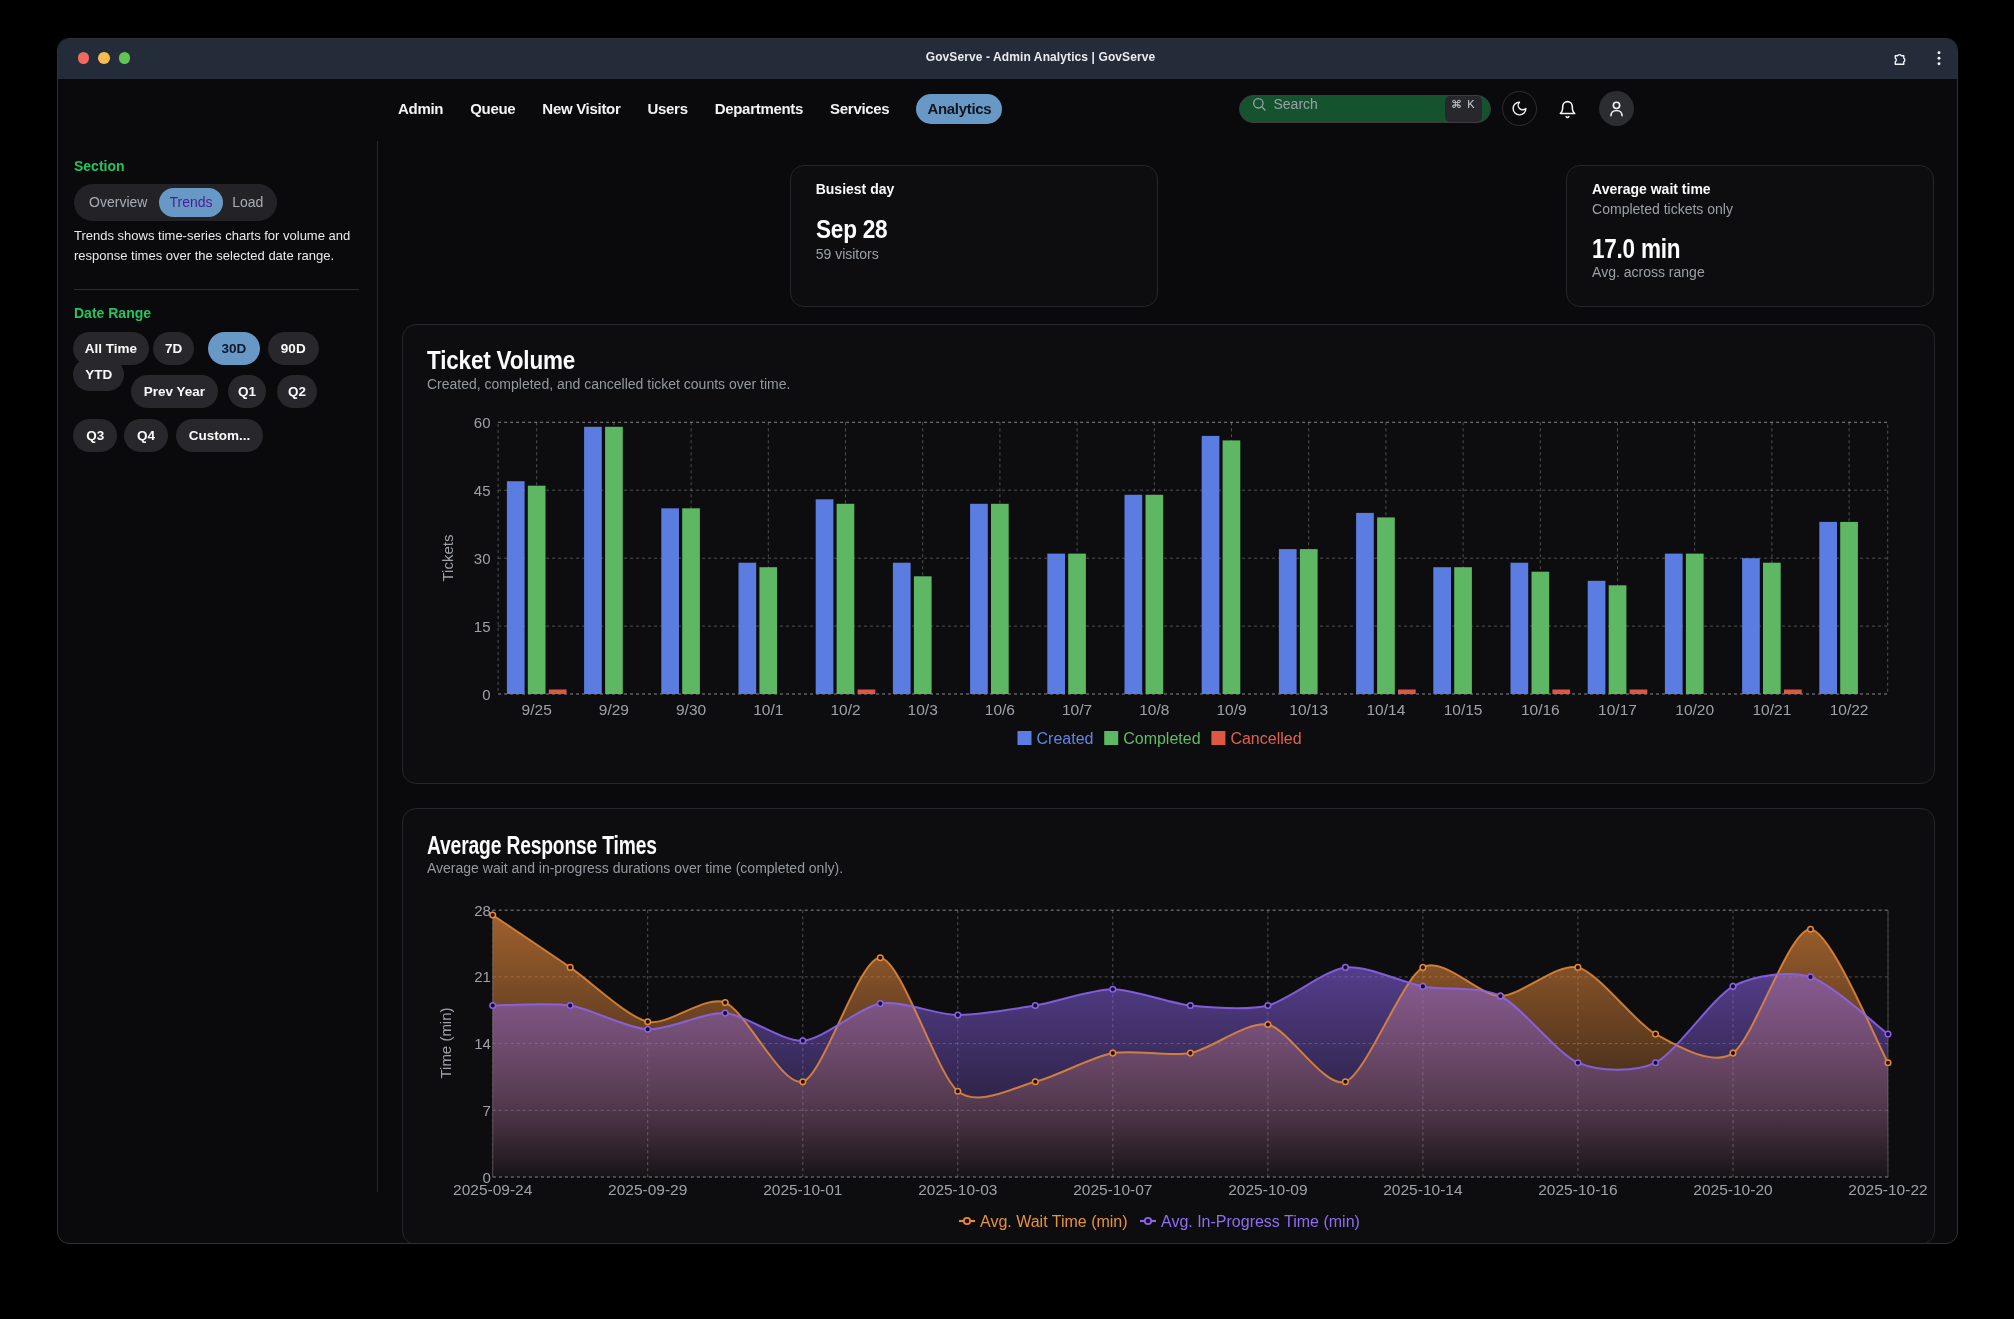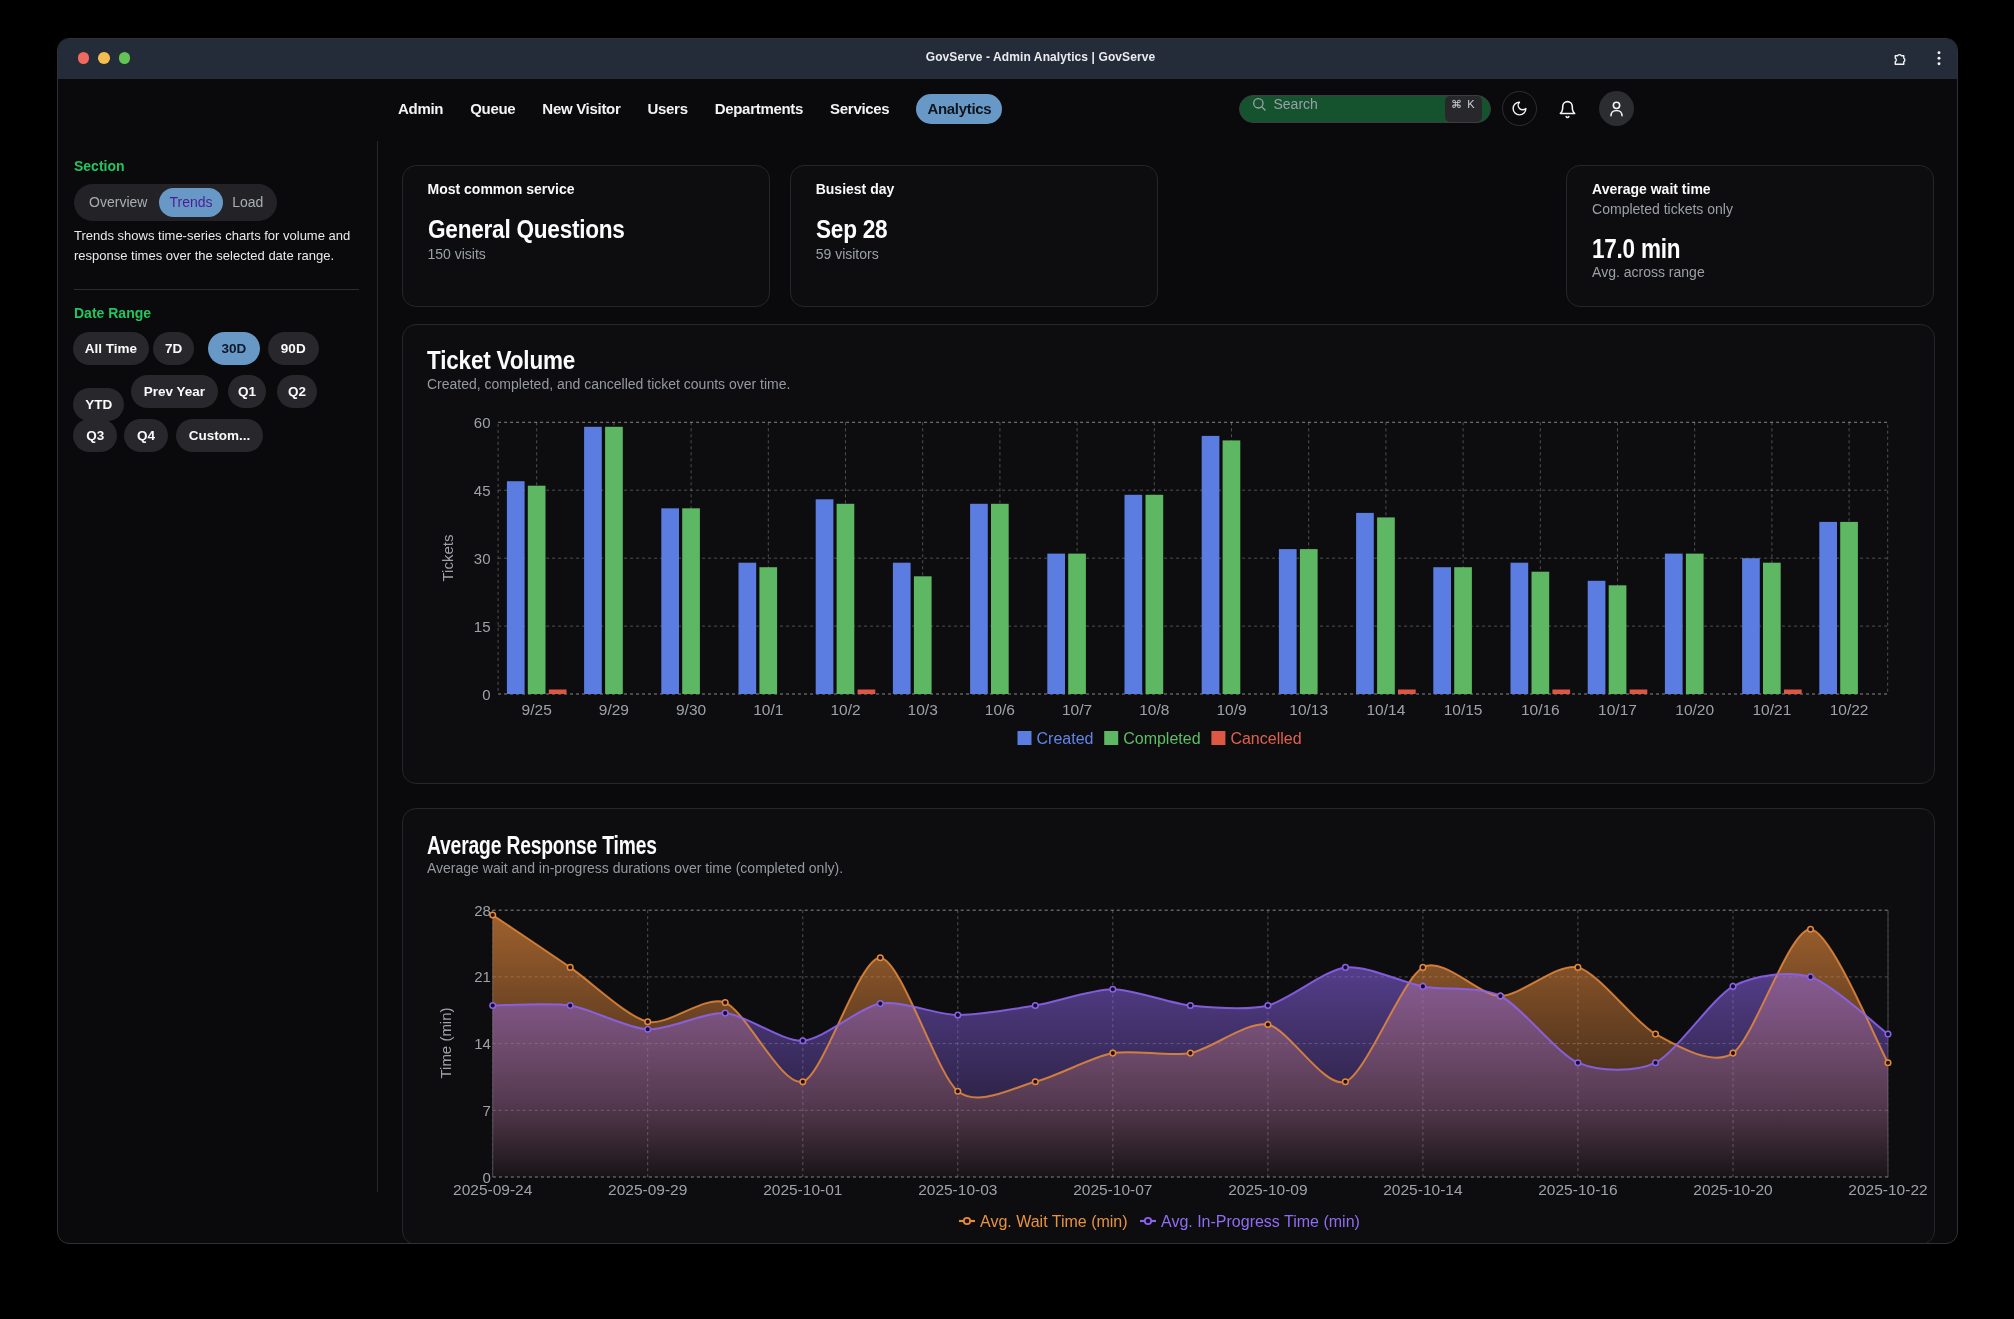--- a/index.html
+++ b/index.html
@@ -99,33 +99,28 @@
       <div class="opt sel">Trends</div>
       <div class="opt" style="flex:1;">Load</div>
     </div>
     <div id="sb-desc">Trends shows time-series charts for volume and<br>response times over the selected date range.</div>
     <div id="sb-div"></div>
     <div class="sb-label abs" style="left:16px; top:164px;">Date Range</div>
     <span class="pillbtn abs" style="left:15.3px; top:191px; width:75.4px;">All Time</span>
     <span class="pillbtn abs" style="left:95px; top:191px; width:41.4px;">7D</span>
     <span class="pillbtn abs sel" style="left:150.3px; top:191px; width:51.3px;">30D</span>
     <span class="pillbtn abs" style="left:210px; top:191px; width:50.5px;">90D</span>
-    <span class="pillbtn abs" style="left:15.3px; top:247px; width:50.8px;">YTD</span>
+    <span class="pillbtn abs" style="left:15.3px; top:217px; width:50.8px;">YTD</span>
     <span class="pillbtn abs" style="left:72.7px; top:234.3px; width:87.5px;">Prev Year</span>
     <span class="pillbtn abs" style="left:169.6px; top:234.3px; width:38.7px;">Q1</span>
     <span class="pillbtn abs" style="left:219.4px; top:234.3px; width:39.4px;">Q2</span>
     <span class="pillbtn abs" style="left:15.3px; top:277.6px; width:43.9px;">Q3</span>
     <span class="pillbtn abs" style="left:66.1px; top:277.6px; width:43.6px;">Q4</span>
     <span class="pillbtn abs" style="left:117.8px; top:277.6px; width:87.3px;">Custom...</span>
   </div>
-  <div class="card" style="left:343.5px; top:125.5px; width:368.4px; height:142.5px;">
-      <div class="t" style="position:absolute; left:25px; top:15px;">Most common service</div>
-      <div class="big" style="position:absolute; left:25px; top:48px;">General Questions</div>
-      <div class="sub" style="position:absolute; left:25px; top:80.5px;">150 visits</div>
-    </div>
   <div class="card" style="left:731.7px; top:125.5px; width:368.4px; height:142.5px;">
       <div class="t" style="position:absolute; left:25px; top:15px;">Busiest day</div>
       <div class="big" style="position:absolute; left:25px; top:48px;">Sep 28</div>
       <div class="sub" style="position:absolute; left:25px; top:80.5px;">59 visitors</div>
     </div>
   <div class="card" style="left:1508.1px; top:125.5px; width:368.4px; height:142.5px;">
       <div class="t" style="position:absolute; left:25px; top:15px;">Average wait time</div>
       <div class="sub" style="position:absolute; left:25px; top:35px;">Completed tickets only</div>
       <div class="big big2" style="position:absolute; left:25px; top:66px;">17.0 min</div>
       <div class="sub" style="position:absolute; left:25px; top:98.5px;">Avg. across range</div>

